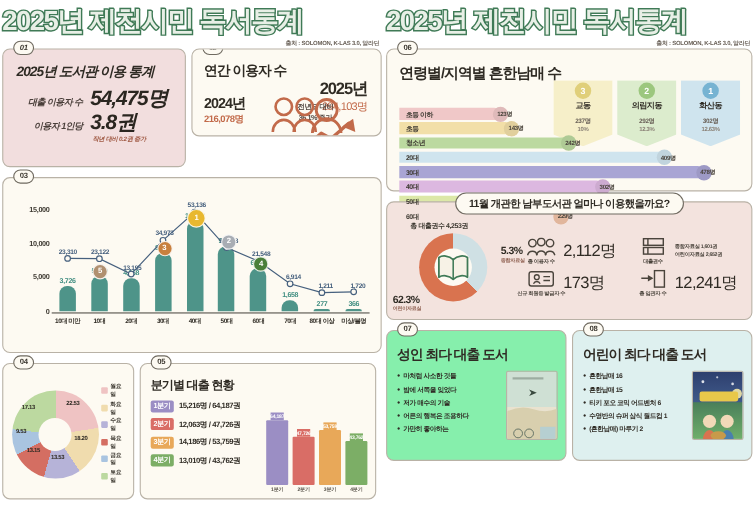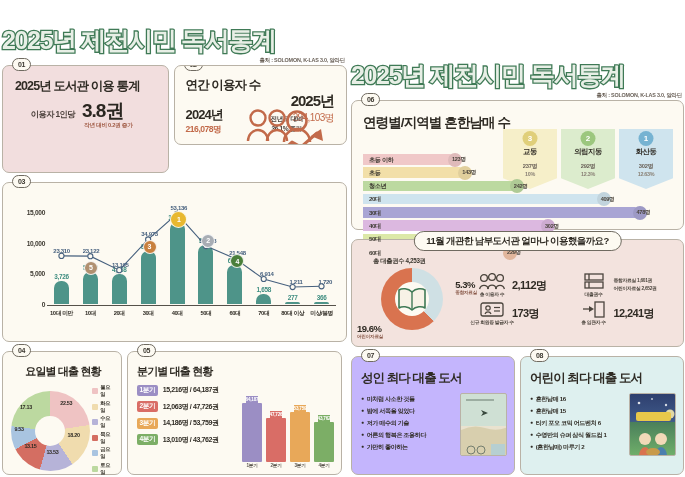--- a/index.html
+++ b/index.html
@@ -2,21 +2,21 @@
 <html lang="ko"><head>
 <meta charset="utf-8">
 <style>
   * { box-sizing: border-box; margin: 0; padding: 0; }
   body {
     width: 685px; height: 477px;
     font-family: "Liberation Sans", "DejaVu Sans", sans-serif;
     background: #ffffff;
     overflow: hidden;
   }
-  .poster { position: relative; width: 685px; height: 477px; display: flex; gap: 4px; padding: 2px; align-items: flex-end; }
+  .poster { position: relative; width: 685px; height: 477px; display: flex; gap: 4px; padding: 2px; }
   .col { position: relative; }
   .col-left { width: 345px; }
   .col-right { width: 334px; }
 
   
   .headline {
     height: 34px; position: relative;
     display: flex; align-items: center;
   }
   .headline-text {
@@ -143,27 +143,27 @@
   .donut09::after { content: ""; position: absolute; left: 50%; top: 50%; transform: translate(-50%,-50%); width: 34px; height: 34px; border-radius: 50%; background: #fdfaf2; }
   .bk { position: absolute; left: 50%; top: 50%; transform: translate(-50%,-50%); z-index: 2; }
   .pct09a { position: absolute; right: -4px; top: 22px; text-align: left; }
   .pct09b { position: absolute; left: -4px; bottom: 2px; text-align: left; }
   .pv { font-size: 9.5px; font-weight: 700; color: #2f2b24; letter-spacing: -0.5px; }
   .pl { font-size: 4.6px; font-weight: 700; color: #8a5a4a; letter-spacing: -0.25px; }
   .stats09 { flex: 1; display: grid; grid-template-columns: 1fr 1fr; gap: 4px 6px; padding-left: 4px; }
   .st { display: flex; align-items: center; gap: 5px; }
   .st-ico { width: 30px; display: flex; flex-direction: column; align-items: center; }
   .st-cap { font-size: 4.8px; font-weight: 700; color: #4a443c; letter-spacing: -0.3px; margin-top: 1px; white-space: nowrap; }
-  .st-val { font-size: 11px; font-weight: 700; color: #2f2b24; letter-spacing: -0.6px; }
+  .st-val { font-size: 15px; font-weight: 400; color: #2f2b24; letter-spacing: -0.6px; }
   .st-lines { font-size: 4.8px; font-weight: 700; color: #4a443c; letter-spacing: -0.3px; line-height: 1.6; }
 
   
   .bookrow { display: flex; gap: 5px; margin-top: 9px; }
   .pbook { width: 164px; height: 119px; padding: 13px 7px 6px 9px; }
-  .pbook.adult { background: #c4b5fd; }
+  .pbook.adult { background: #86efac; }
   .pbook.kids { background: #def0ef; }
   .pbook .card-title { font-size: 12.5px; letter-spacing: -0.9px; }
   .bookbody { display: flex; gap: 4px; margin-top: 6px; }
   .blist { flex: 1; }
   .bli { display: flex; gap: 3px; font-size: 6.1px; font-weight: 700; color: #2f2b24; letter-spacing: -0.4px; line-height: 1.95; }
   .bli .dot { font-size: 5px; line-height: 2.3; }
   .cover { width: 47px; height: 63px; border-radius: 2px; position: relative; overflow: hidden; flex-shrink: 0; }
 </style>
 </head>
 <body>
@@ -172,23 +172,27 @@
 
   <div class="col col-left">
 
     <div class="headline">
       <span class="headline-text">2025년 제천시민 독서통계</span>
       <span class="source">출처 : SOLOMON, K-LAS 3.0, 알라딘</span>
     </div>
 
     <div style="display:flex; gap:5px; margin-top:8px;">
 
-      <div class="card p01" style="width:168px;">
+      <div class="card p01" style="width:168px;font-style:italic;">
         <div class="badge">01</div>
         <div class="card-title">2025년 도서관 이용 통계</div>
+        <div class="row">
+          <span class="lbl">대출 이용자 수</span>
+          <span class="big">54,475명</span>
+        </div>
         <div class="row">
           <span class="lbl">이용자 1인당</span>
           <span class="big">3.8권</span>
         </div>
         <div class="sub">작년 대비 0.2권 증가</div>
       </div>
 
       <div class="card p02" style="width:175px;">
         <div class="badge">02</div>
         <div class="card-title">연간 이용자 수</div>
@@ -317,21 +321,20 @@
               <div class="xcell">80대 이상</div>
               <div class="xcell">미상/불명</div>
             </div>
         </div>
       </div>
     </div>
 
     <div style="display:flex; gap:5px; margin-top:9px;">
       <div class="card p04">
         <div class="badge">04</div>
-        <div class="card-title">요일별 대출 현황</div>
         <div class="donutWrap">
           <div class="donut" id="donut04" style="background: conic-gradient(rgb(239, 195, 195) 0deg, rgb(239, 195, 195) 81.11deg, rgb(240, 220, 174) 81.11deg, rgb(240, 220, 174) 146.63deg, rgb(182, 179, 216) 146.63deg, rgb(182, 179, 216) 195.34deg, rgb(212, 110, 98) 195.34deg, rgb(212, 110, 98) 242.68deg, rgb(169, 196, 224) 242.68deg, rgb(169, 196, 224) 276.98deg, rgb(188, 217, 160) 276.98deg, rgb(188, 217, 160) 338.65deg);"></div>
           <div id="dsegs04">
               <div class="dseg" style="left: 49.2046px; top: 15.7258px;">22.53</div>
               <div class="dseg" style="left: 56.6054px; top: 48.3297px;">18.20</div>
               <div class="dseg" style="left: 35.3889px; top: 64.6539px;">13.53</div>
               <div class="dseg" style="left: 13.3768px; top: 58.7582px;">13.15</div>
               <div class="dseg" style="left: 3.43993px; top: 41.9439px;">9.53</div>
               <div class="dseg" style="left: 8.88105px; top: 19.8317px;">17.13</div>
             </div>
@@ -502,21 +505,21 @@
             <svg class="bk" width="30" height="26">
               <path d="M15,6 C11,2 5,2 2,4 L2,22 C5,20 11,20 15,24 C19,20 25,20 28,22 L28,4 C25,2 19,2 15,6 Z" fill="#f7f2e6" stroke="#3f7a56" stroke-width="1.6" stroke-linejoin="round"></path>
               <line x1="15" y1="6" x2="15" y2="24" stroke="#3f7a56" stroke-width="1.4"></line>
             </svg>
           </div>
           <div class="pct09a">
             <div class="pv">5.3%</div>
             <div class="pl">종합자료실</div>
           </div>
           <div class="pct09b">
-            <div class="pv">19.6%</div>
+            <div class="pv">62.3%</div>
             <div class="pl">어린이자료실</div>
           </div>
         </div>
 
         <div class="stats09">
           <div class="st">
             <div class="st-ico">
               <svg width="30" height="17">
                 <circle cx="7" cy="5" r="3.4" fill="none" stroke="#4a443c" stroke-width="1.3"></circle>
                 <path d="M2.6,16 a4.6,5 0 0 1 8.8,0" fill="none" stroke="#4a443c" stroke-width="1.3"></path>

